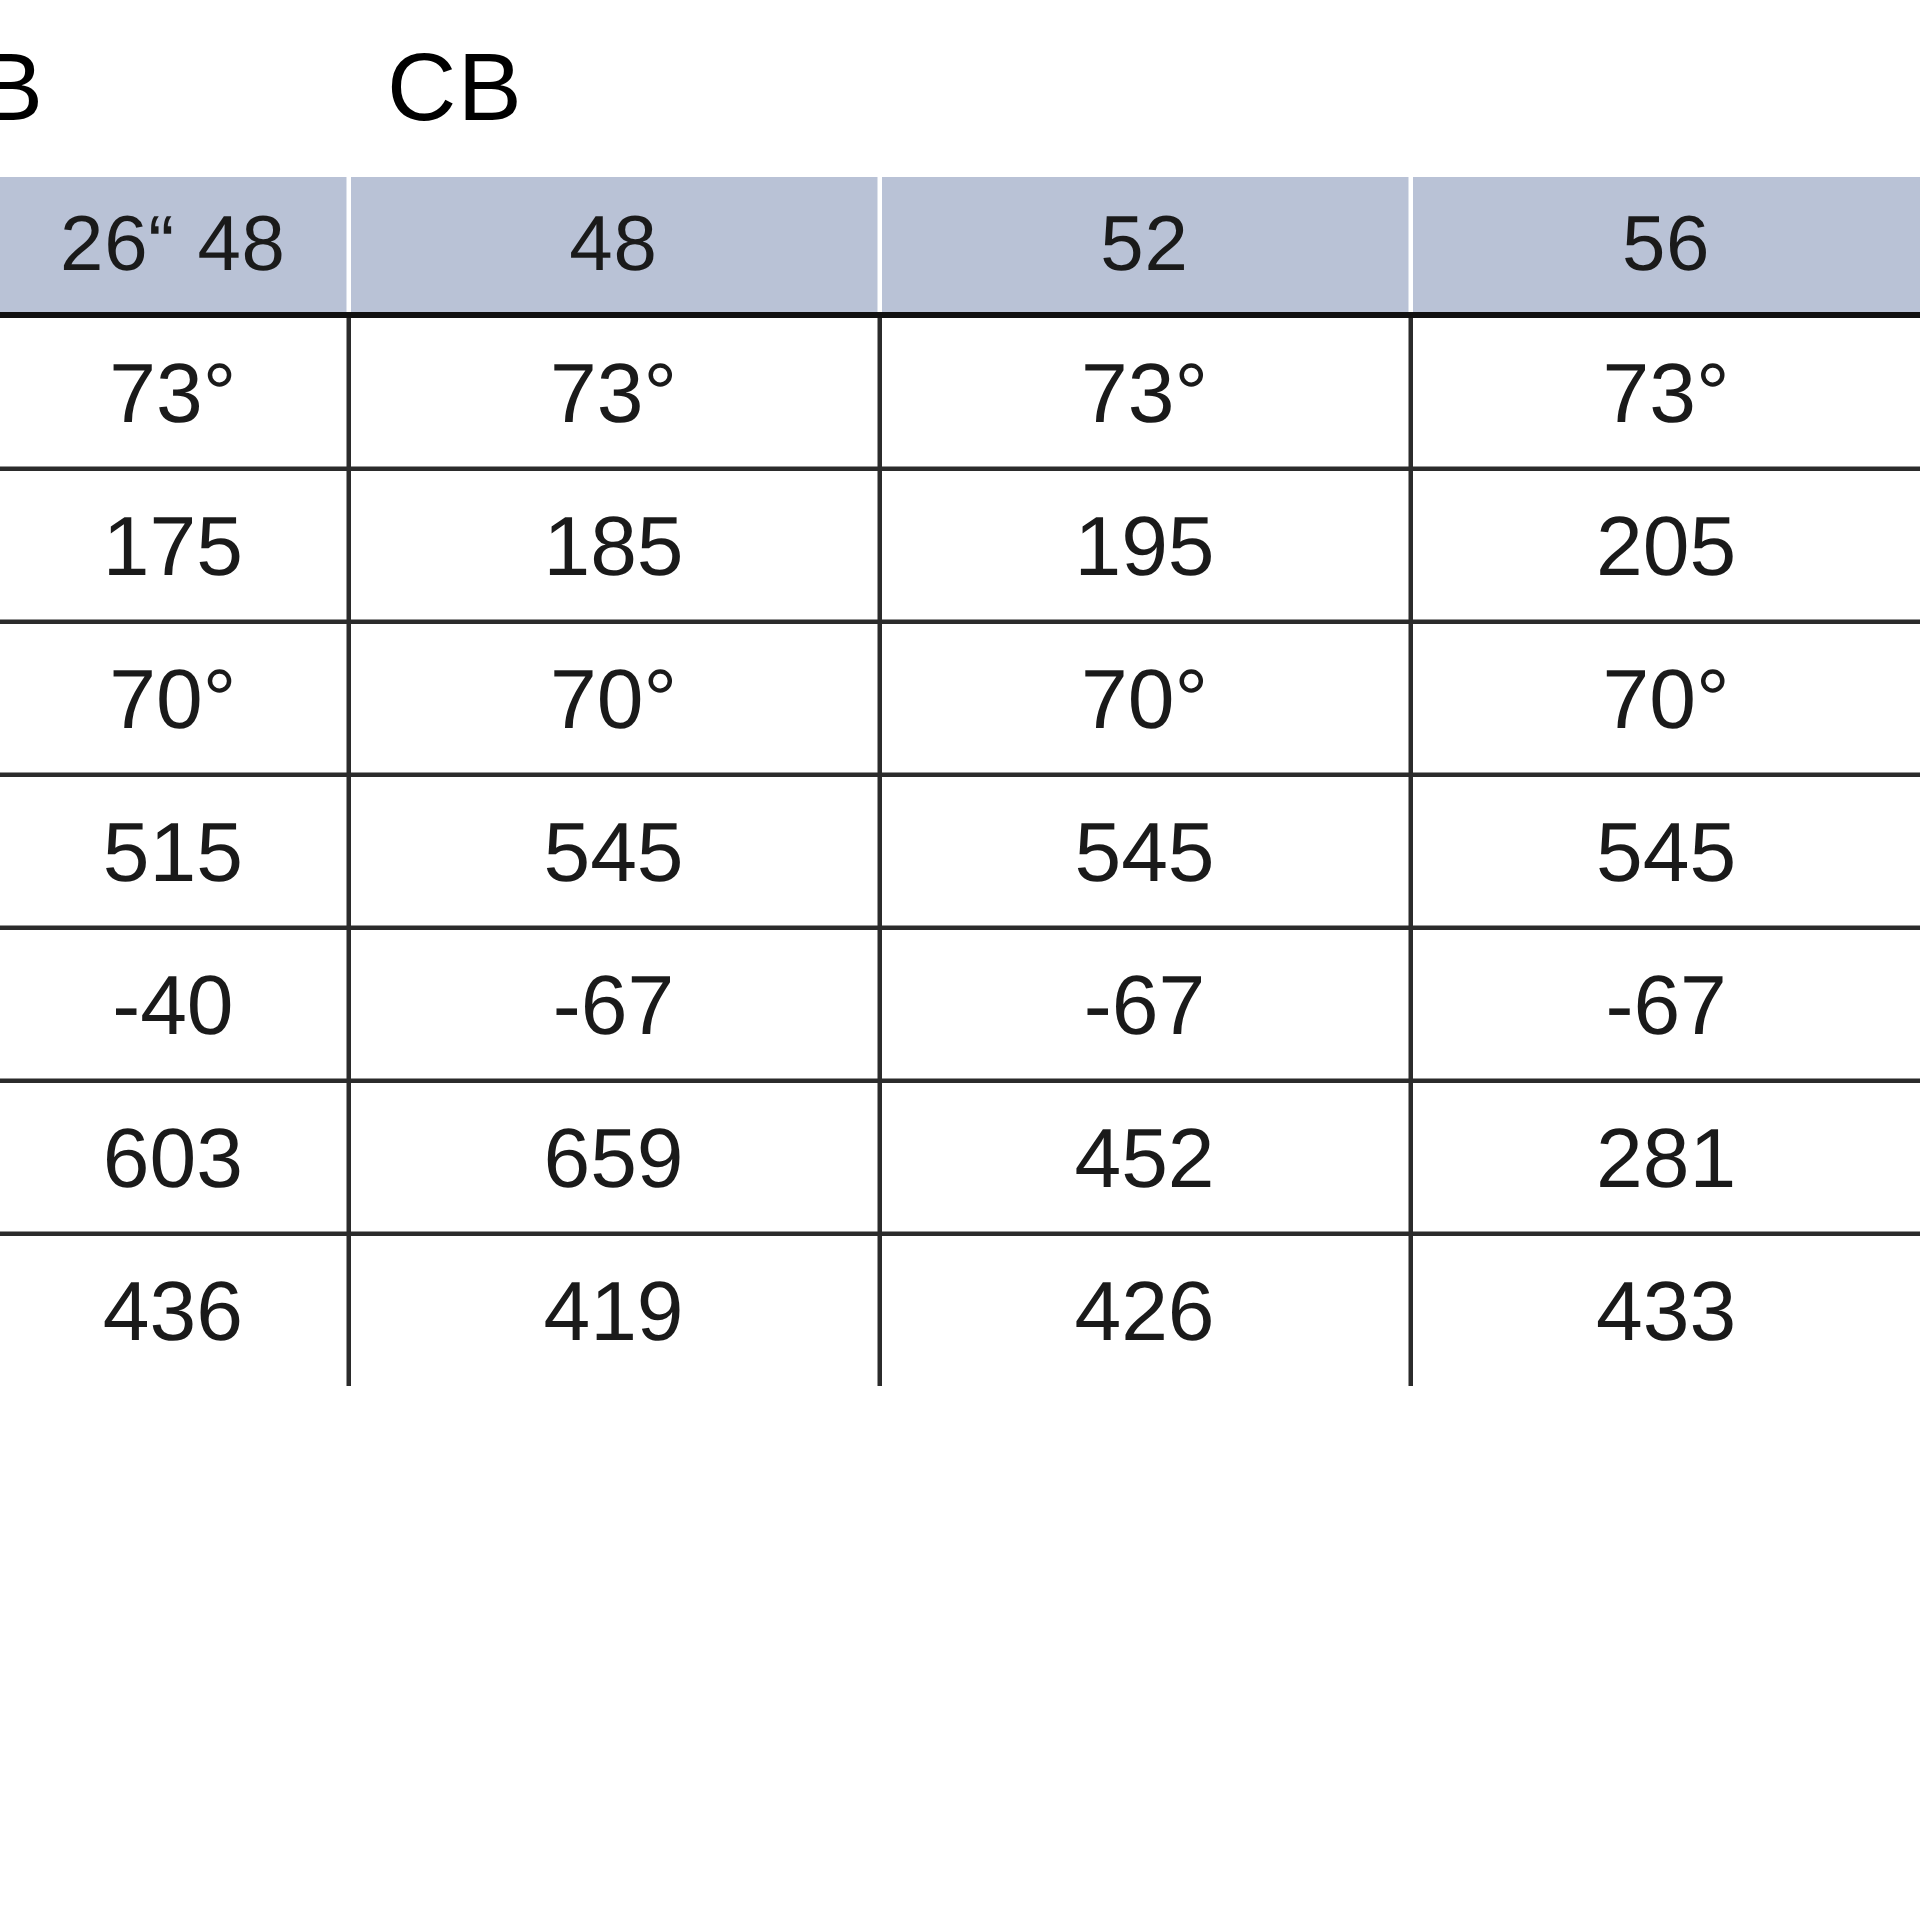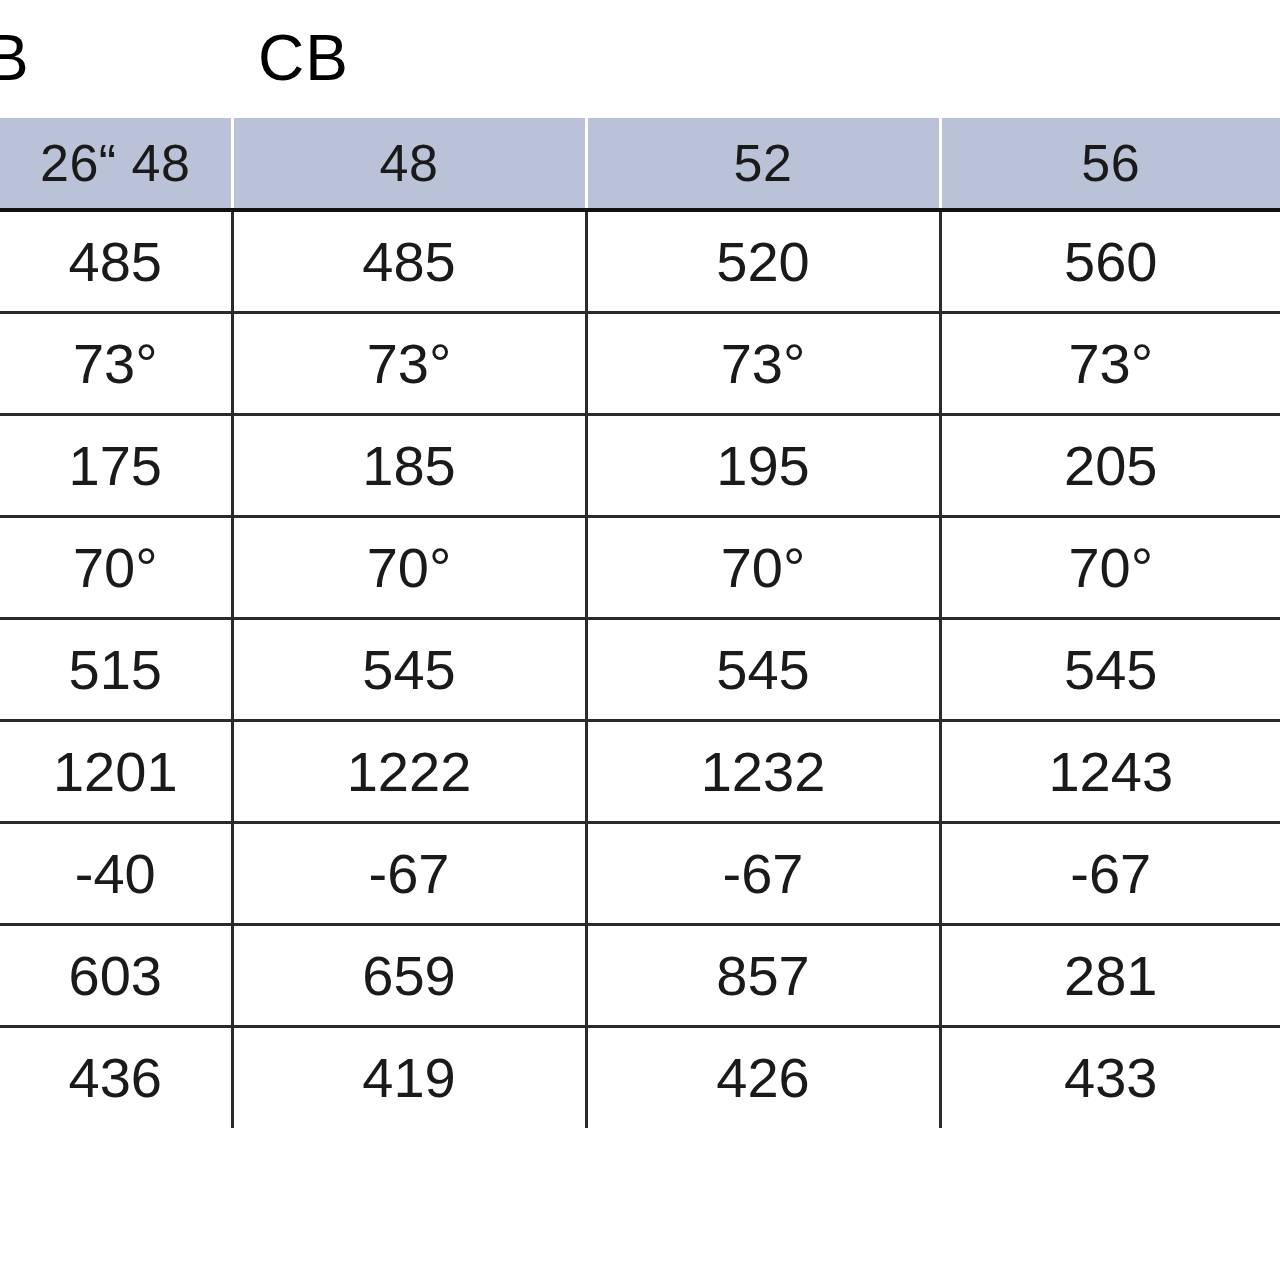--- a/index.html
+++ b/index.html
@@ -134,26 +134,20 @@
     <thead>
       <tr>
         <th class="h0">26“ 48</th>
         <th class="h1">48</th>
         <th class="h2">52</th>
         <th class="h3">56</th>
       </tr>
     </thead>
     <tbody>
       <tr>
-        <td class="v0">485</td>
-        <td class="v1">485</td>
-        <td class="v2">520</td>
-        <td class="v3">560</td>
-      </tr>
-      <tr>
         <td class="v0">73°</td>
         <td class="v1">73°</td>
         <td class="v2">73°</td>
         <td class="v3">73°</td>
       </tr>
       <tr>
         <td class="v0">175</td>
         <td class="v1">185</td>
         <td class="v2">195</td>
         <td class="v3">205</td>
@@ -164,35 +158,29 @@
         <td class="v2">70°</td>
         <td class="v3">70°</td>
       </tr>
       <tr>
         <td class="v0">515</td>
         <td class="v1">545</td>
         <td class="v2">545</td>
         <td class="v3">545</td>
       </tr>
       <tr>
-        <td class="v0">1201</td>
-        <td class="v1">1222</td>
-        <td class="v2">1232</td>
-        <td class="v3">1243</td>
-      </tr>
-      <tr>
         <td class="v0">-40</td>
         <td class="v1">-67</td>
         <td class="v2">-67</td>
         <td class="v3">-67</td>
       </tr>
       <tr>
         <td class="v0">603</td>
         <td class="v1">659</td>
-        <td class="v2">857</td>
+        <td class="v2">452</td>
         <td class="v3">281</td>
       </tr>
       <tr>
         <td class="v0">436</td>
         <td class="v1">419</td>
         <td class="v2">426</td>
         <td class="v3">433</td>
       </tr>
     </tbody>
   </table>

